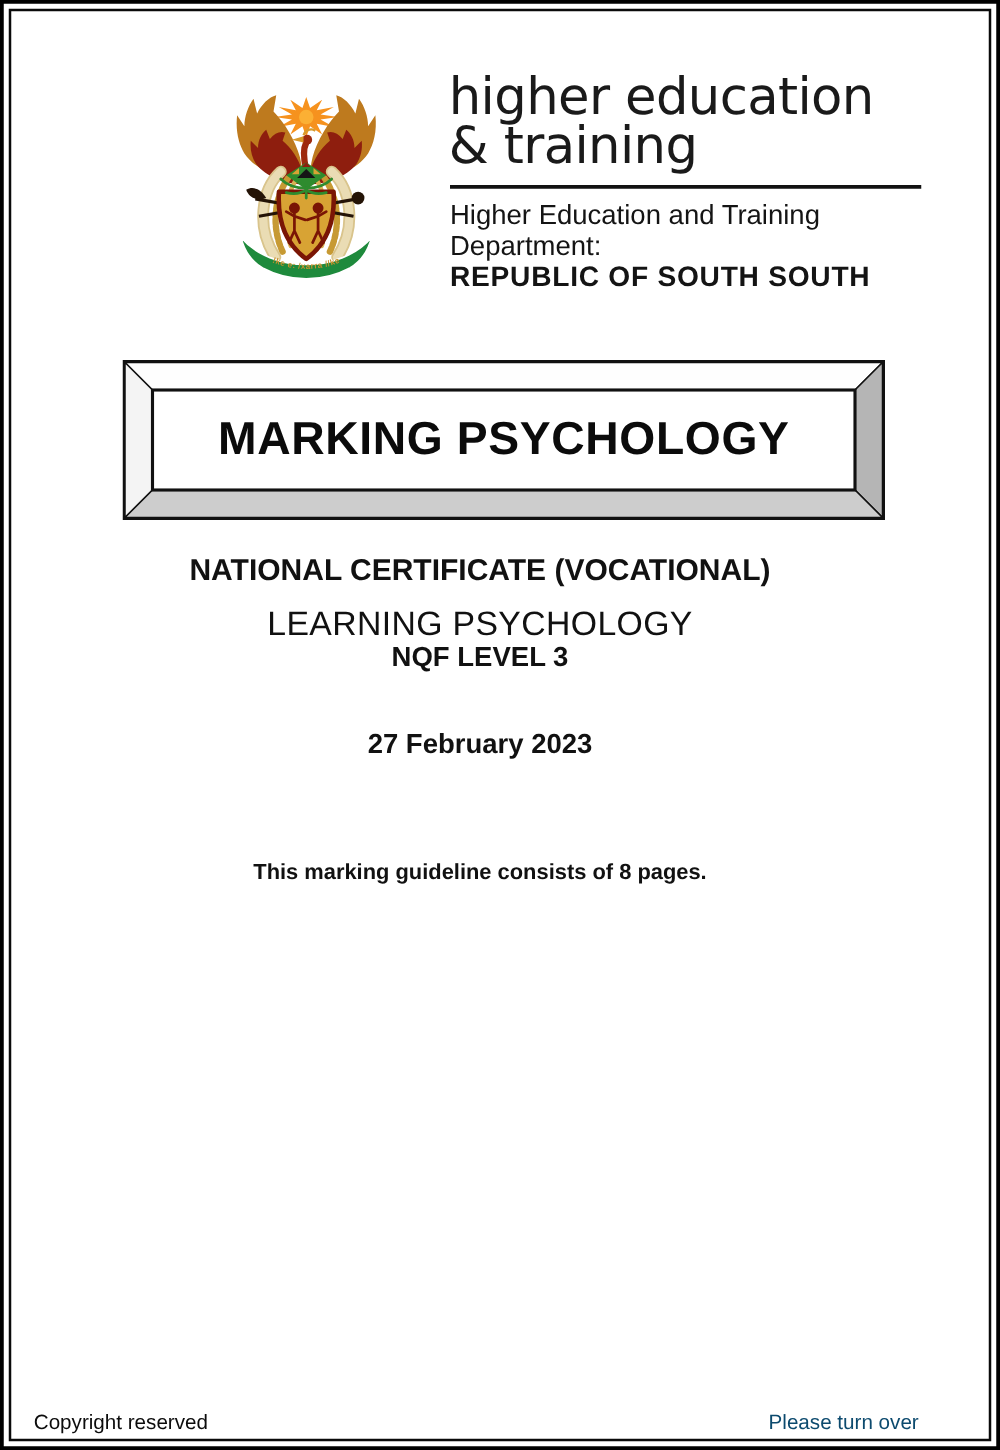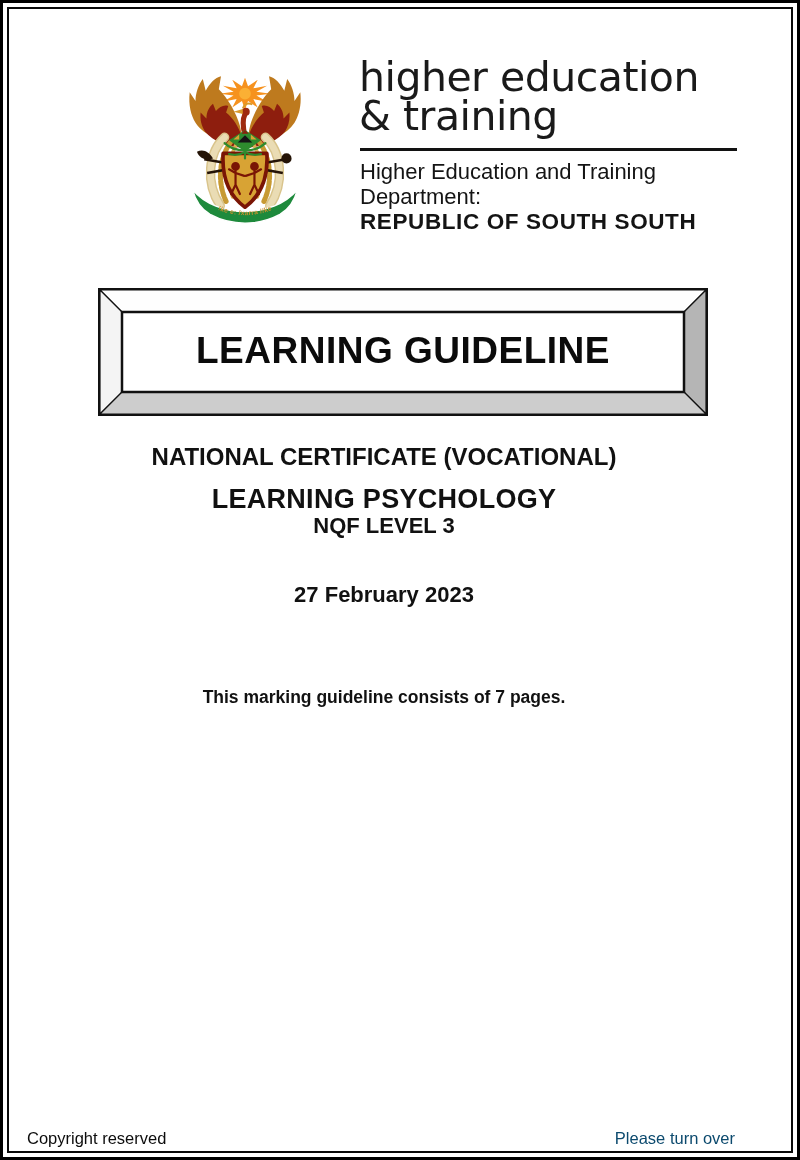--- a/index.html
+++ b/index.html
@@ -35,21 +35,21 @@
   .title-box{position:absolute;left:95px;top:285px;width:610px;height:128px;}
   .title-box .label{
     position:absolute;left:24px;top:22px;width:562px;height:82px;
     display:flex;align-items:center;justify-content:center;
     font-size:37px;font-weight:bold;letter-spacing:0.5px;color:#0b0b0b;
     white-space:nowrap;
   }
   
   .col{position:absolute;left:24px;width:714px;text-align:center;white-space:nowrap;}
   .h-cert{top:440px;font-size:24px;font-weight:bold;}
-  .h-subject{top:481px;font-size:27px;font-weight:bold;letter-spacing:0.3px;}
+  .h-subject{top:481px;font-size:27px;font-weight:normal;letter-spacing:0.3px;}
   .h-level{top:510px;font-size:22px;font-weight:bold;}
   .h-date{top:579px;font-size:22px;font-weight:bold;}
   .h-note{top:684px;font-size:17.5px;font-weight:bold;}
   
   .footer-left{position:absolute;left:24px;top:1126px;font-size:16.5px;color:#0c0c0c;}
   .footer-right{position:absolute;right:62px;top:1126px;font-size:16.5px;color:#0c4a6e;}
 </style>
 </head>
 <body>
 
@@ -148,24 +148,24 @@
 
   <div class="title-box">
     <svg width="610" height="128" viewBox="0 0 610 128" aria-hidden="true">
       <polygon points="2,2 608,2 586,24 24,24" stroke="#111" stroke-width="1.2" fill="#FEFEFE"></polygon>
       <polygon points="2,2 24,24 24,104 2,126" stroke="#111" stroke-width="1.2" fill="#F4F4F4"></polygon>
       <polygon points="608,2 586,24 586,104 608,126" stroke="#111" stroke-width="1.2" fill="#B5B5B5"></polygon>
       <polygon points="2,126 24,104 586,104 608,126" stroke="#111" stroke-width="1.2" fill="#CDCDCD"></polygon>
       <rect x="24" y="24" width="562" height="80" fill="#fff" stroke="#111" stroke-width="2.5"></rect>
       <rect x="1" y="1" width="608" height="126" fill="none" stroke="#111" stroke-width="2"></rect>
     </svg>
-    <div class="label">LEARNING GUIDELINE</div>
+    <div class="label">MARKING PSYCHOLOGY</div>
   </div>
 
   <div class="col h-cert">NATIONAL CERTIFICATE (VOCATIONAL)</div>
   <div class="col h-subject">LEARNING PSYCHOLOGY</div>
   <div class="col h-level">NQF LEVEL 3</div>
   <div class="col h-date">27 February 2023</div>
-  <div class="col h-note">This marking guideline consists of 7 pages.</div>
+  <div class="col h-note">This marking guideline consists of 8 pages.</div>
 
   <div class="footer-left">Copyright reserved</div>
   <div class="footer-right">Please turn over</div>
 </div>
 
 </body></html>

